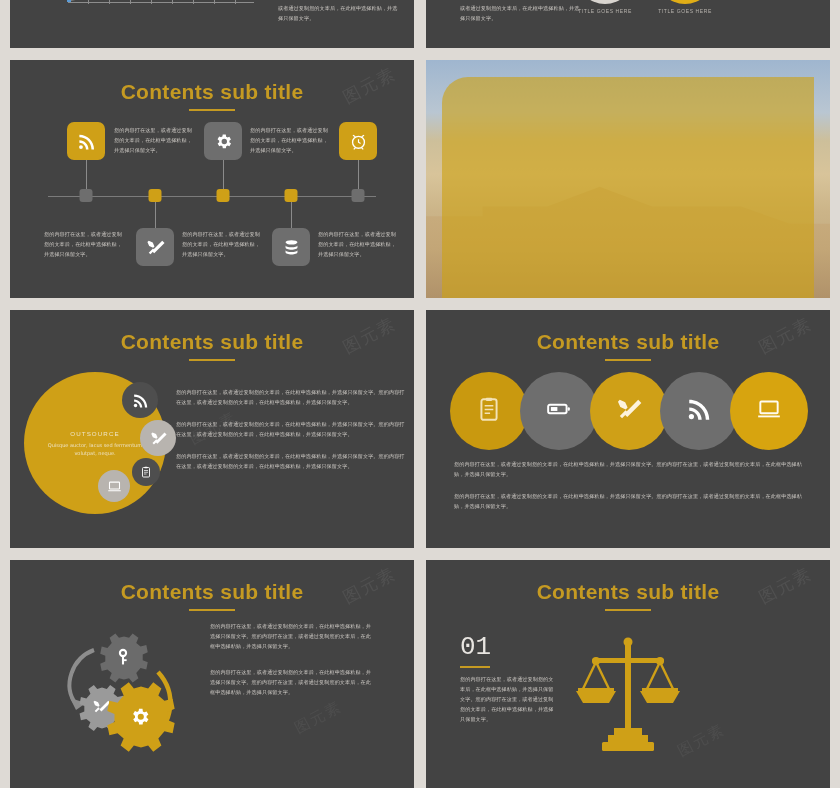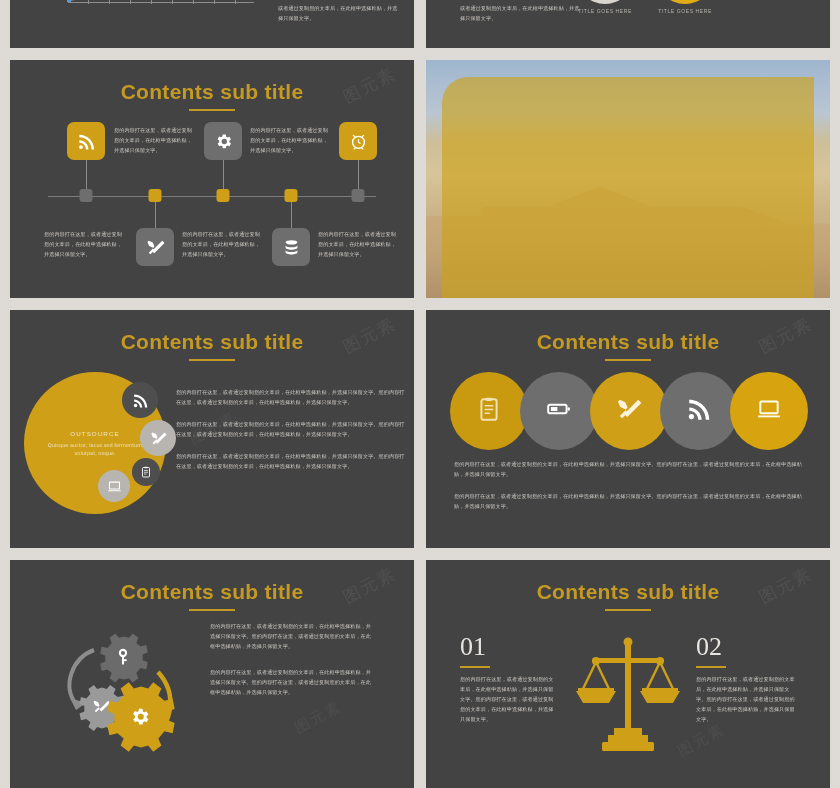--- a/index.html
+++ b/index.html
@@ -152,21 +152,21 @@
     margin-right:-8px; position:relative;
   }
   .fc svg { width:26px; height:26px; }
   .fc-text { position:absolute; left:28px; right:22px; top:150px; }
 
   
   .gearwrap { position:absolute; left:36px; top:60px; width:150px; height:140px; }
   .gear-text { position:absolute; left:200px; top:62px; width:162px; }
 
   
-  .num { color:#e8e5e1; font-size:26px; font-weight:300; font-family:Liberation Serif, serif;}
+  .num { color:#e8e5e1; font-size:26px; font-weight:300; font-family:Liberation Mono, monospace;}
   .num-rule { width:30px; height:2px; background:#c59a22; margin-top:4px; margin-bottom:7px;}
   .col-left { position:absolute; left:34px; top:72px; width:98px;}
   .col-right { position:absolute; left:270px; top:72px; width:100px;}
   .scale { position:absolute; left:50%; top:76px; transform:translateX(-50%); }
 </style>
 </head>
 <body>
 
 <div class="page">
 
@@ -466,21 +466,16 @@
           <path d="M4 55 h40 l-7 12 h-26 z"></path>
           <rect x="6" y="52" width="36" height="5"></rect>
           <path d="M68 55 h40 l-7 12 h-26 z"></path>
           <rect x="70" y="52" width="36" height="5"></rect>
           <rect x="42" y="92" width="28" height="7"></rect>
           <rect x="36" y="99" width="40" height="7"></rect>
           <rect x="30" y="106" width="52" height="9" rx="1.5"></rect>
         </svg>
       </div>
 
-      <div class="col-right">
-        <div class="num">02</div>
-        <div class="num-rule"></div>
-        <div class="cn">您的内容打在这里，或者通过复制您的文本后，在此框中选择粘贴，并选择只保留文字。您的内容打在这里，或者通过复制您的文本后，在此框中选择粘贴，并选择只保留文字。</div>
-      </div>
     </div>
   </div>
 
 </div>
 
 </body></html>

